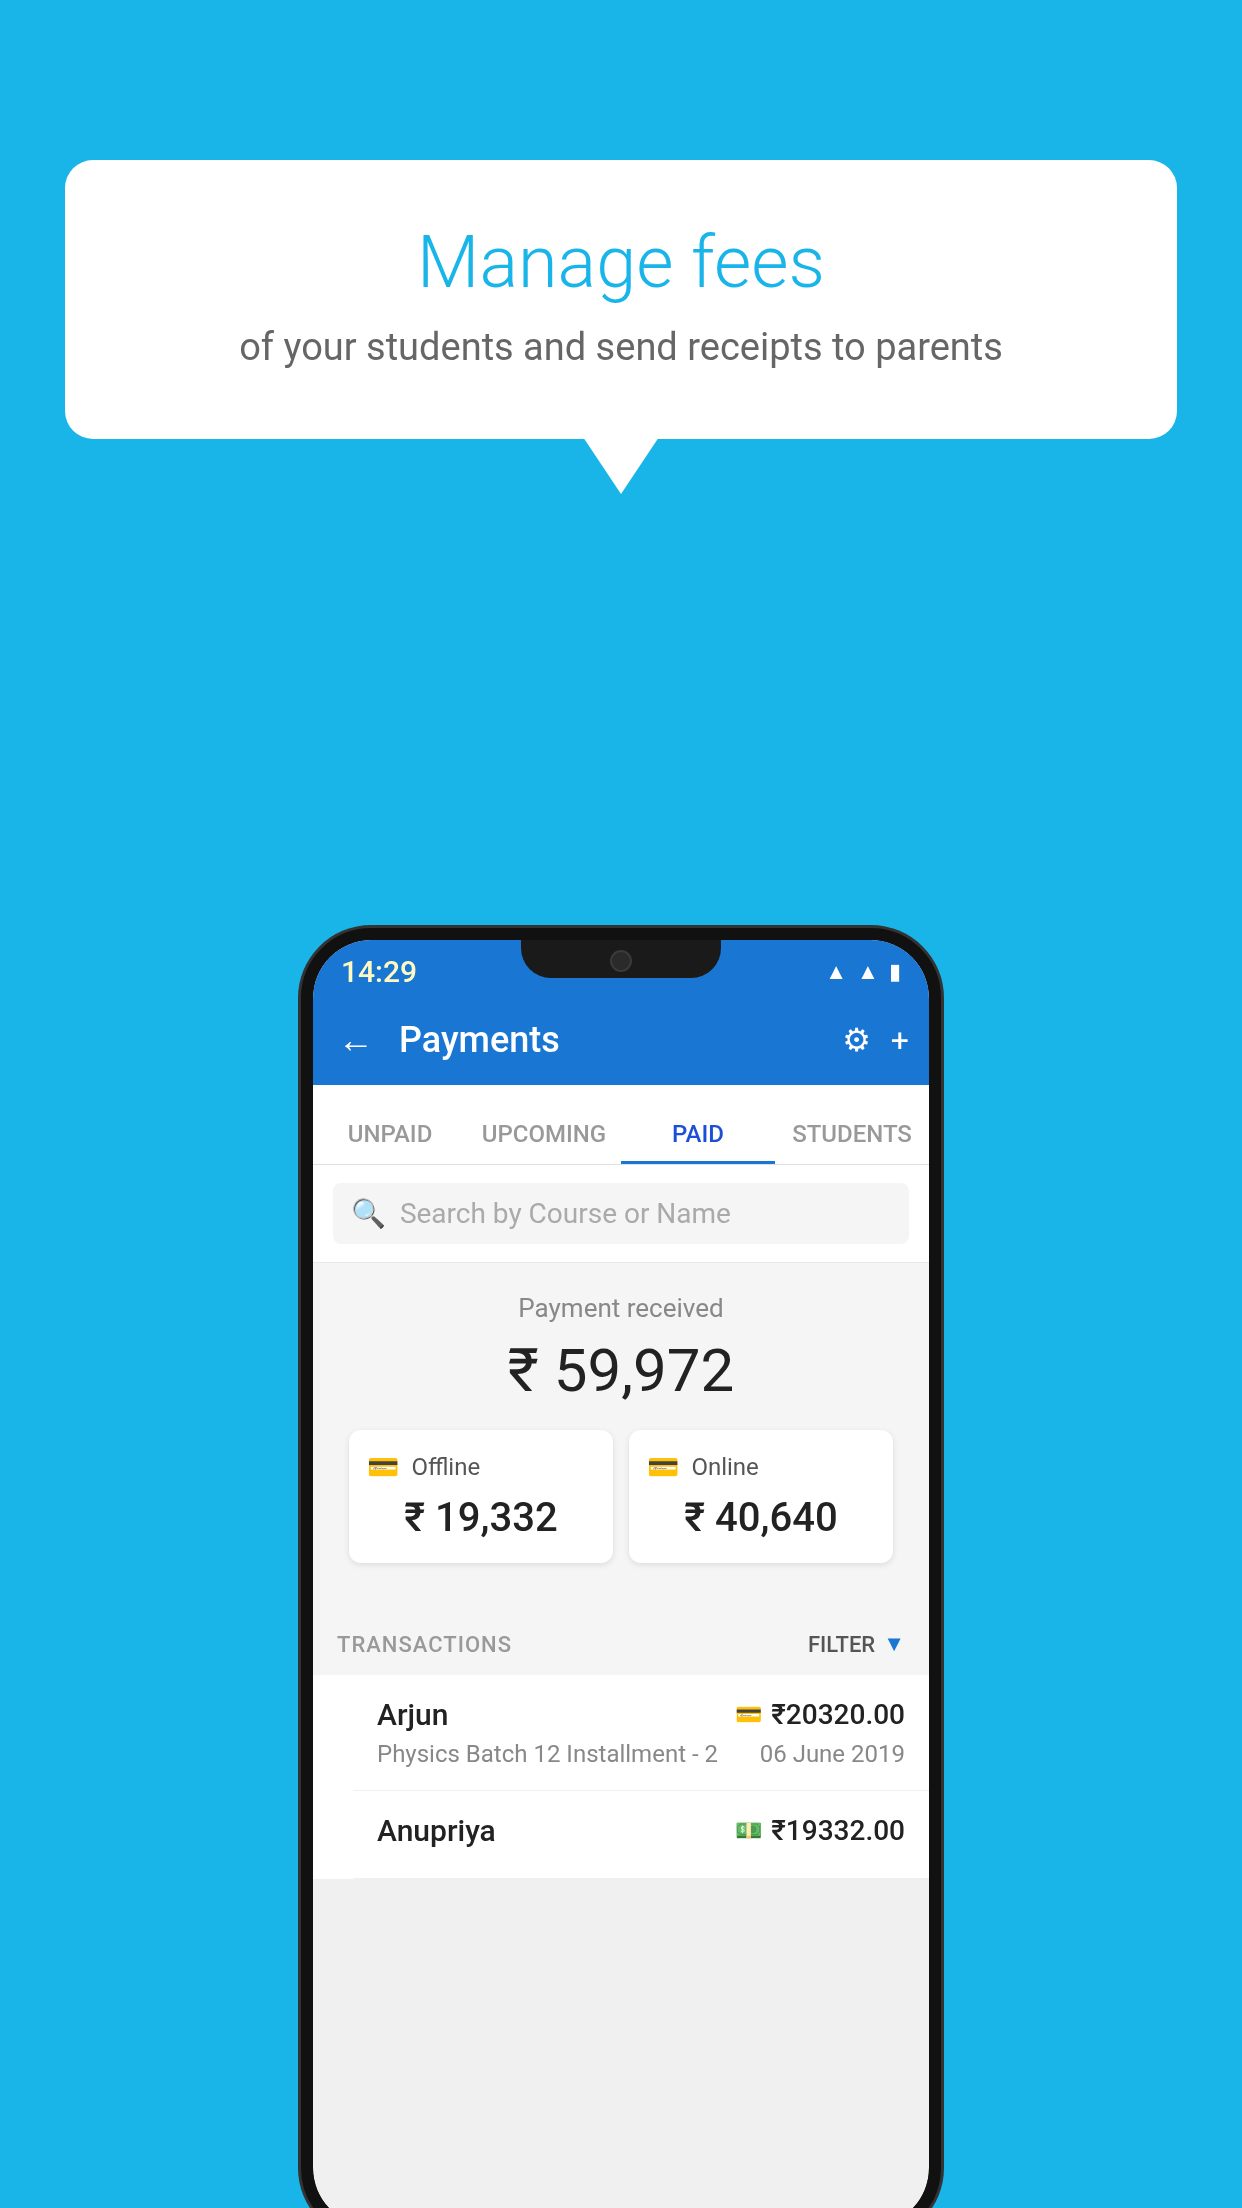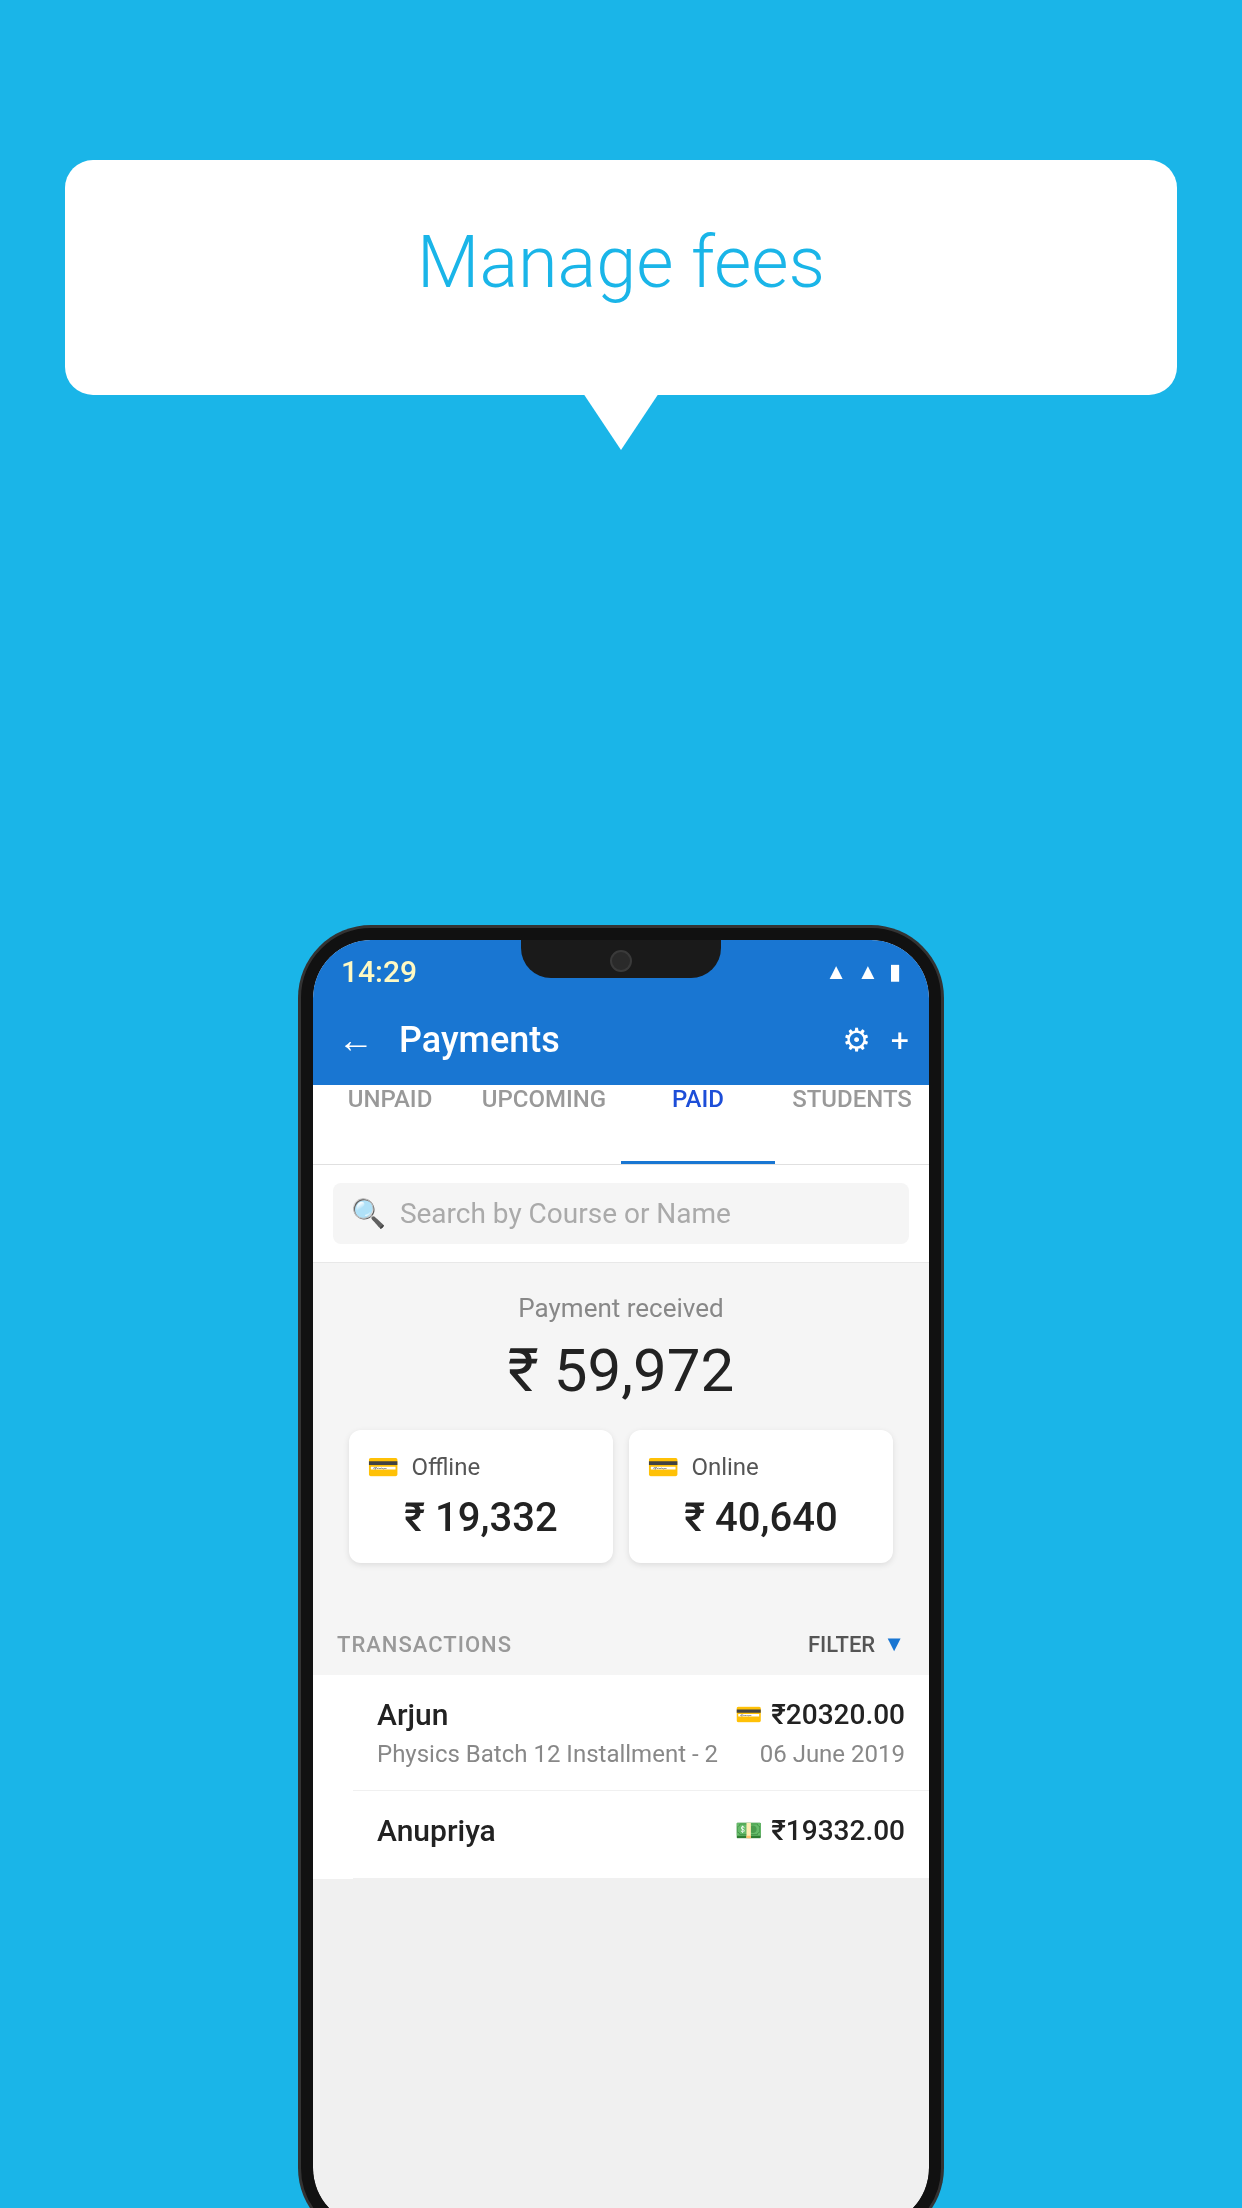--- a/index.html
+++ b/index.html
@@ -175,20 +175,21 @@
       color: white;
       font-size: 32px;
       cursor: pointer;
     }
 
     
     .tabs-bar {
       height: 80px;
       background: white;
       display: flex;
+      align-items: flex-end;
       border-bottom: 1px solid #e0e0e0;
     }
     .tab {
       flex: 1;
       text-align: center;
       padding-bottom: 16px;
       font-size: 24px;
       font-weight: 500;
       color: #999;
       cursor: pointer;
@@ -351,20 +352,21 @@
     .transaction-date {
       font-size: 24px;
       color: #888;
     }
   </style>
 </head>
 <body>
 
 <div class="speech-bubble">
   <div class="bubble-title">Manage fees</div>
+  <div class="bubble-subtitle">of your students and send receipts to parents</div>
 </div>
 
 <div class="phone-frame">
   <div class="phone-notch">
     <div class="phone-camera"></div>
   </div>
   <div class="phone-button-vol"></div>
   <div class="phone-button-power"></div>
 
   <div class="phone-screen">

